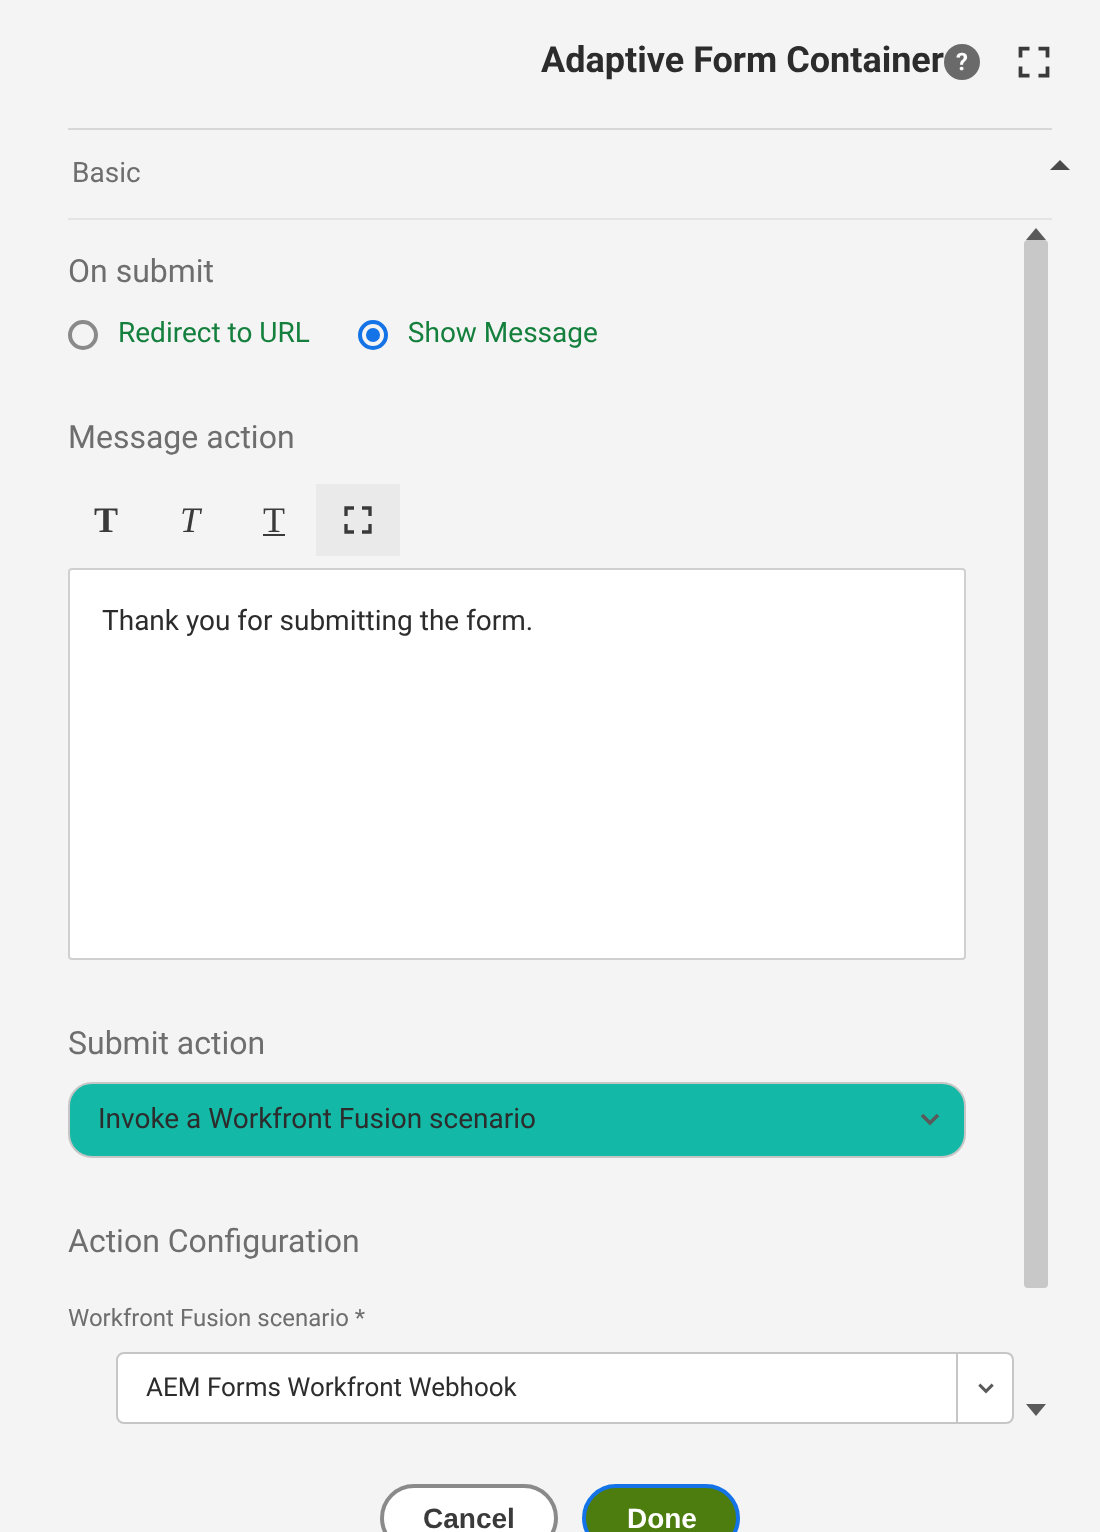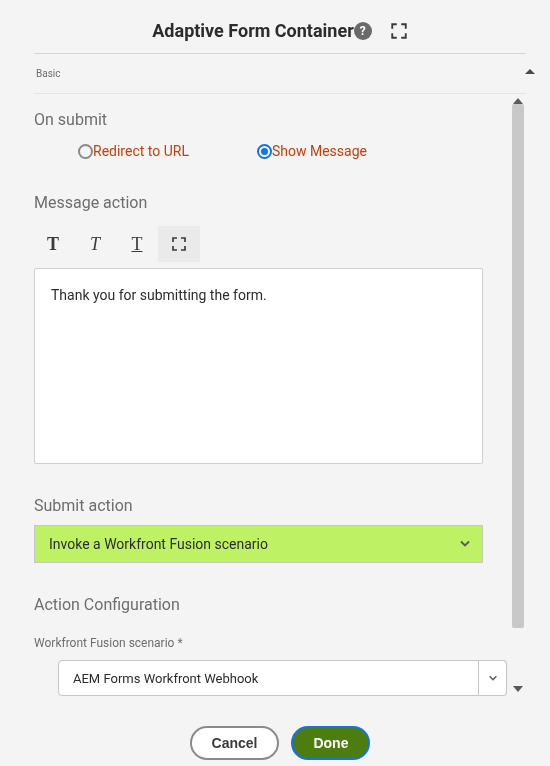--- a/index.html
+++ b/index.html
@@ -1,44 +1,44 @@
 <!DOCTYPE html>
 <html><head>
 <meta charset="utf-8">
 <style>
   * { box-sizing: border-box; margin: 0; padding: 0; }
   html, body { width: 550px; height: 766px; font-family: -apple-system, BlinkMacSystemFont, "Segoe UI", Roboto, Arial, sans-serif; background: #f4f4f4; }
   .panel { width: 550px; height: 766px; display: flex; flex-direction: column; padding: 20px 24px 24px 34px; }
-  .header { display: flex; align-items: center; justify-content: center; padding-bottom: 12px; border-bottom: 1px solid #d7d7d7; }
+  .header { display: flex; align-items: center; justify-content: flex-end; padding-bottom: 23px; border-bottom: 1px solid #d7d7d7; }
   .title { font-size: 18px; font-weight: 700; color: #2c2c2c; }
   .header-actions { display: flex; align-items: center; gap: 18px; }
   .help-icon { width: 18px; height: 18px; background: #6a6a6a; border-radius: 50%; color: #fff; display:flex; align-items:center; justify-content:center; font-size:12px; font-weight:700; }
   .fullscreen-icon svg { width:18px; height:18px; display:block; }
   .tabs { display: flex; align-items: center; gap: 30px; border-bottom: 1px solid #e4e4e4; position: relative; }
-  .tab { padding: 14px 2px; font-size: 10px; color: #6e6e6e; cursor: pointer; }
+  .tab { padding: 14px 2px; font-size: 14px; color: #6e6e6e; cursor: pointer; }
   .tab.active { color: #2c2c2c; border-bottom: 3px solid #2c2c2c; font-weight: 500; margin-bottom: -1px; }
   .collapse-toggle { position: absolute; right: -16px; top: 6px; width: 24px; height: 24px; display:flex; align-items:center; justify-content:center; color:#4a4a4a; cursor:pointer; }
   .content-scroll { position: relative; flex: 1; display:flex; }
   .content { flex:1; padding: 16px 10px 0 0; overflow: hidden; }
   .label-sm { font-size: 16px; color: #6e6e6e; margin-bottom: 14px; display:block; }
   .onsubmit-row { display:flex; align-items:center; gap: 24px; margin-bottom: 34px; }
-  .radio-opt { display:flex; align-items:center; font-size:14px; color:#c2410c; cursor:pointer;margin-left:44px; }
+  .radio-opt { display:flex; align-items:center; gap: 10px; font-size:14px; color:#15803d; cursor:pointer; }
   .radio-ring { width:15px; height:15px; border:2px solid #8a8a8a; border-radius:50%; display:inline-block; }
   .radio-ring.checked { border-color:#1473e6; position:relative; }
   .radio-ring.checked::after { content:""; position:absolute; left:2px; top:2px; width:7px; height:7px; background:#1473e6; border-radius:50%; }
   .rte-toolbar { display:flex; align-items:center; gap: 0; margin: 12px 0 6px -2px; }
   .rte-btn { width: 42px; height: 36px; display:flex; align-items:center; justify-content:center; font-family: Georgia, "Times New Roman", serif; font-size:18px; font-weight:700; color:#3a3a3a; cursor:pointer; }
   .rte-btn.italic { font-style: italic; font-weight: 400; }
   .rte-btn.under { text-decoration: underline; font-weight: 400; }
   .rte-btn.fs { background:#eaeaea; }
   .rte-btn.fs svg { width:16px; height:16px; }
   .message-box { width: 449px; max-width:100%; height: 196px; background:#fff; border:1px solid #d0d0d0; border-radius:2px; padding:18px 16px; font-size:14px; color:#2c2c2c; }
   .section { margin-top: 32px; }
   .select-wrap { position:relative; width:449px; max-width:100%; }
-  .select { width:100%; height:38px; border:1px solid #c6c6c6; border-radius:0; background:#bef264; padding: 0 38px 0 14px; font-size:14px; color:#2c2c2c; cursor:pointer; display:flex; align-items:center; }
+  .select { width:100%; height:38px; border:1px solid #c6c6c6; border-radius:12px; background:#14b8a6; padding: 0 38px 0 14px; font-size:14px; color:#2c2c2c; cursor:pointer; display:flex; align-items:center; }
   .select-chevron { position:absolute; right:12px; top:50%; transform:translateY(-50%); pointer-events:none; color:#5a5a5a; }
   .subfield-label { font-size:12px; color:#6e6e6e; margin: 22px 0 10px 0; }
   .sub-select-row { display:flex; width:449px; max-width:100%;margin-left:24px; }
   .sub-select { flex:1; height:36px; border:1px solid #c6c6c6; border-radius:4px 0 0 4px; background:#fff; padding:0 14px; font-size:13px; color:#2c2c2c; display:flex; align-items:center; }
   .sub-chev-btn { width:28px; height:36px; border:1px solid #c6c6c6; border-left:none; border-radius:0 4px 4px 0; background:#fff; display:flex; align-items:center; justify-content:center; color:#5a5a5a; cursor:pointer; }
   .scrollbar { width:16px; margin-left:2px; background:#f4f4f4; display:flex; flex-direction:column; align-items:center; justify-content:space-between; padding:4px 0; }
   .scroll-arrow { width:0; height:0; cursor:pointer; }
   .scroll-arrow.up { border-left:5px solid transparent; border-right:5px solid transparent; border-bottom:6px solid #5a5a5a; }
   .scroll-arrow.down { border-left:5px solid transparent; border-right:5px solid transparent; border-top:6px solid #5a5a5a; }
   .scroll-track { flex:1; width:16px; position:relative; }

